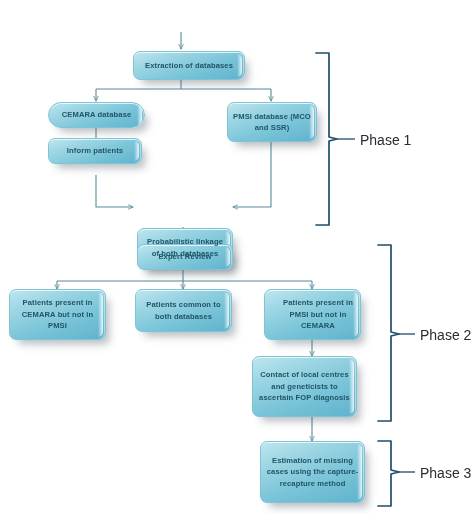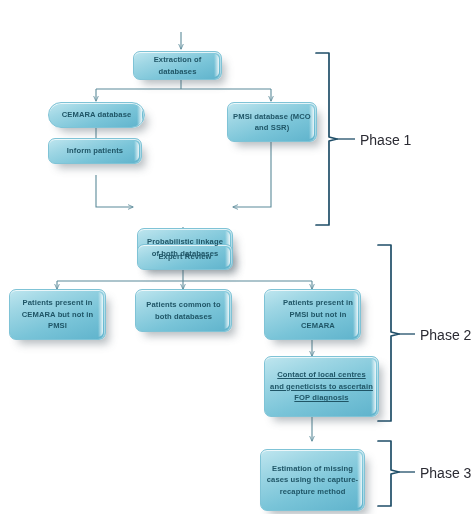--- a/index.html
+++ b/index.html
@@ -108,21 +108,21 @@
       <path d="M 378 441 L 391 441 L 391 470 L 399 472 L 391 474 L 391 506 L 378 506"></path>
     </g>
     <g stroke="#1f4e68" stroke-width="1.3" fill="none">
       <line x1="337" y1="139" x2="355" y2="139"></line>
       <line x1="399" y1="334" x2="415" y2="334"></line>
       <line x1="399" y1="472" x2="415" y2="472"></line>
     </g>
   </svg>
 
 
-  <div class="node" style="left:133px;top:51px;width:89px;height:29px;">
+  <div class="node" style="left:133px;top:51px;width:112px;height:29px;">
     <span class="txt">Extraction of databases</span>
   </div>
 
   <div class="node" style="left:48px;top:102px;width:97px;height:26px;border-radius:13px;">
     <span class="txt">CEMARA database</span>
   </div>
 
   <div class="node" style="left:227px;top:102px;width:90px;height:40px;">
     <span class="txt">PMSI database (MCO and SSR)</span>
   </div>
@@ -144,25 +144,25 @@
   </div>
 
   <div class="node" style="left:135px;top:289px;width:97px;height:43px;">
     <span class="txt">Patients common to both databases</span>
   </div>
 
   <div class="node" style="left:264px;top:289px;width:97px;height:51px;padding-left:16px;">
     <span class="txt">Patients present in PMSI but not in CEMARA</span>
   </div>
 
-  <div class="node" style="left:264px;top:356px;width:115px;height:61px;text-decoration:underline;">
+  <div class="node" style="left:252px;top:356px;width:105px;height:61px;">
     <span class="txt">Contact of local centres and geneticists to ascertain FOP diagnosis</span>
   </div>
 
-  <div class="node" style="left:260px;top:441px;width:105px;height:62px;margin-top:8px;">
+  <div class="node" style="left:260px;top:441px;width:105px;height:62px;">
     <span class="txt">Estimation of missing cases using the capture-recapture method</span>
   </div>
 
   <div class="phase-label" style="left:360px;top:132px;">Phase 1</div>
   <div class="phase-label" style="left:420px;top:327px;">Phase 2</div>
   <div class="phase-label" style="left:420px;top:465px;">Phase 3</div>
 
 </div>
 
 </body></html>

